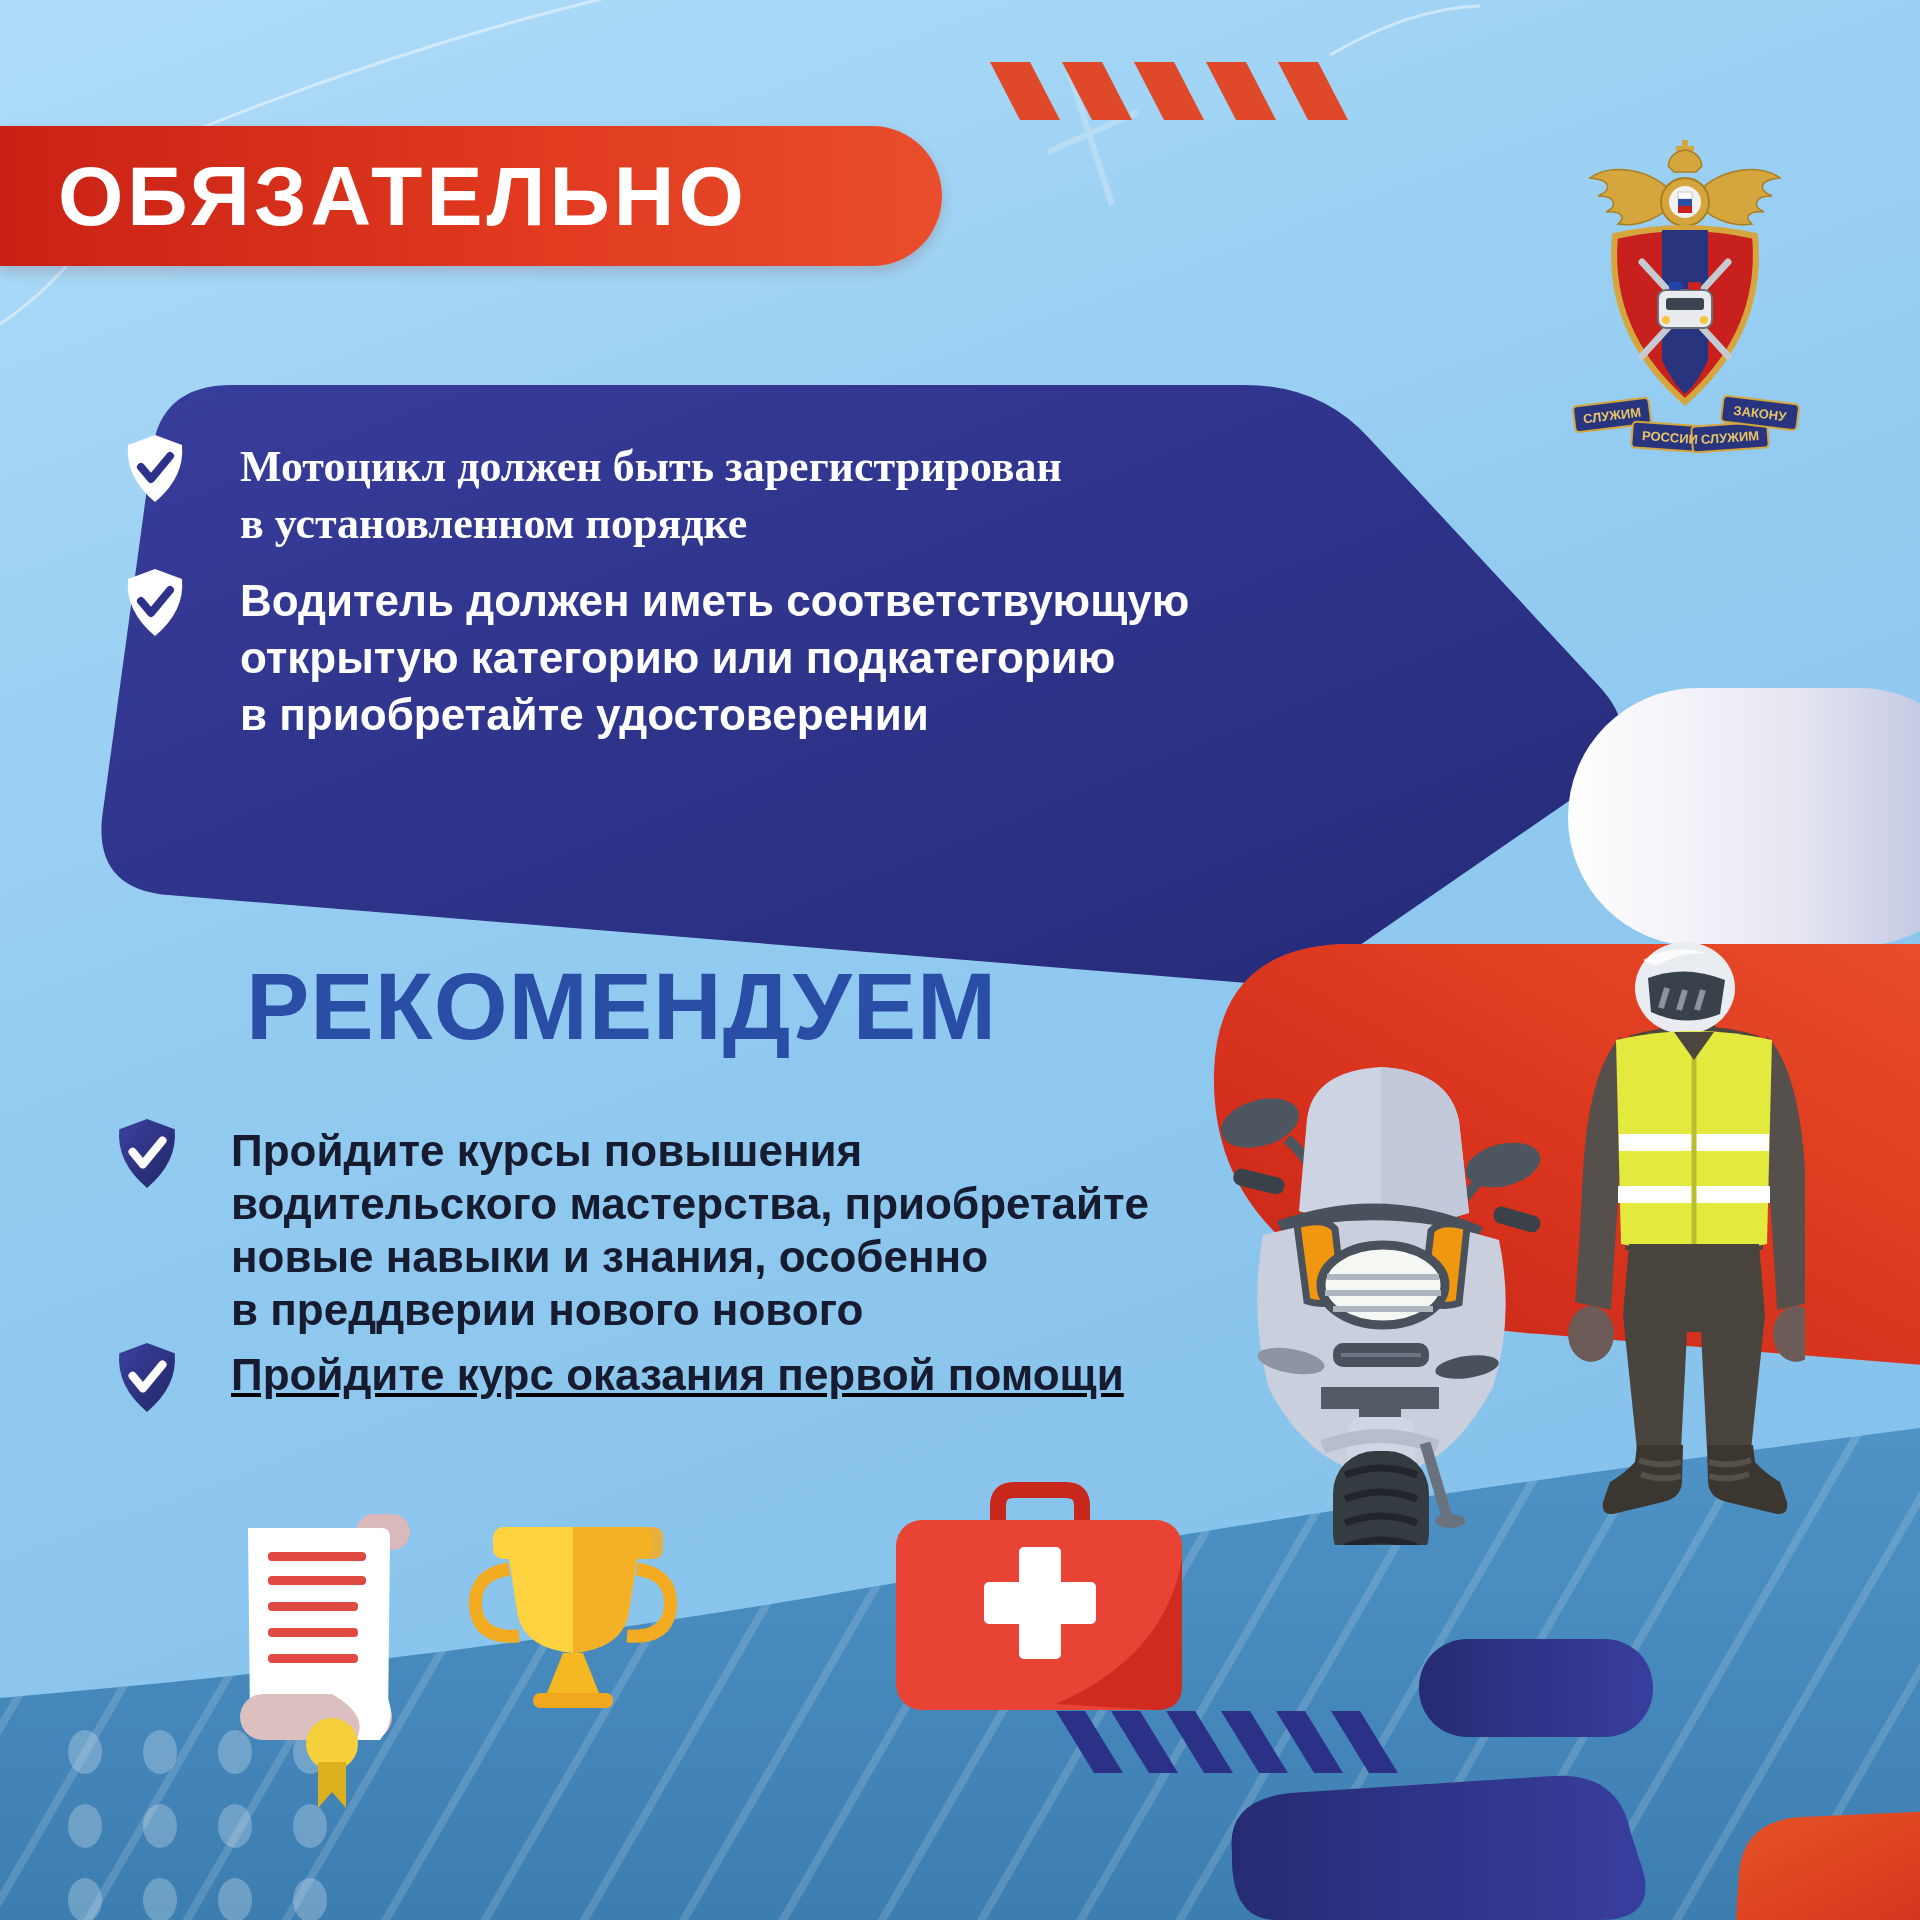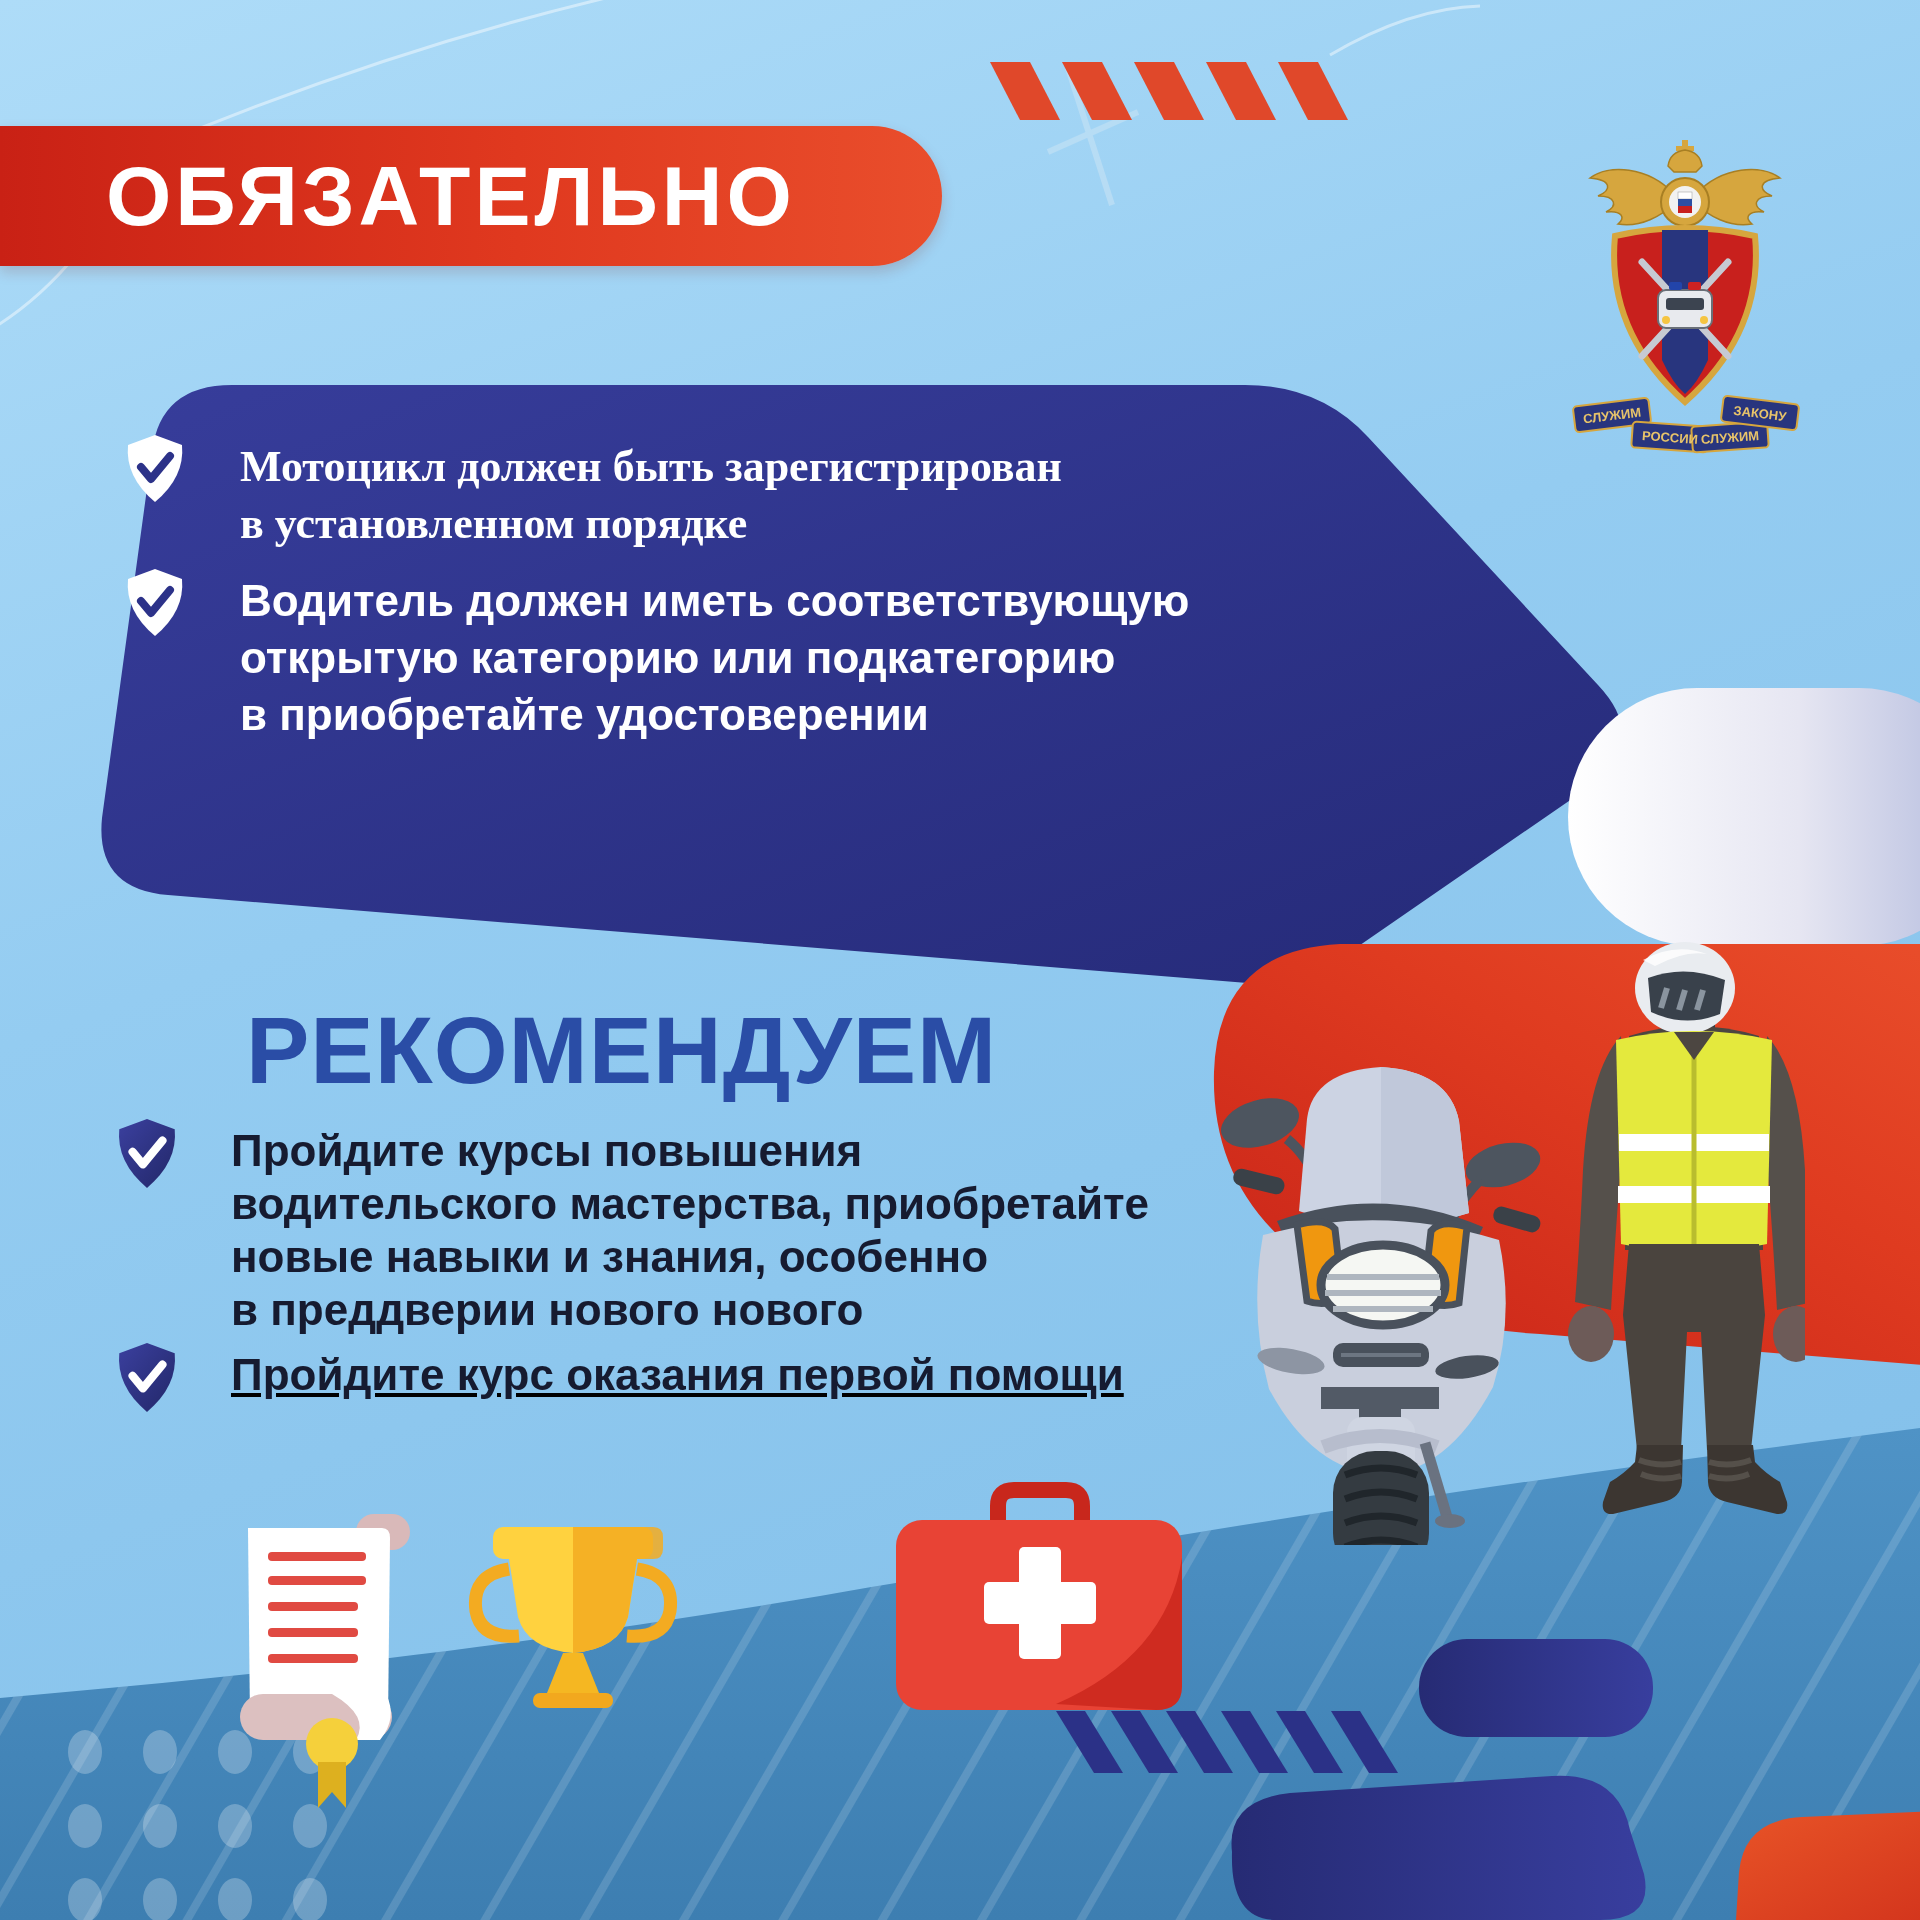--- a/index.html
+++ b/index.html
@@ -13,34 +13,34 @@
   #bg-art{left:0;top:0;}
   
   #banner{
     left:0;top:126px;width:942px;height:140px;
     background:linear-gradient(90deg,#c92115 0%,#e0391f 55%,#e94e2c 100%);
     border-radius:0 74px 74px 0;
     display:flex;align-items:center;
     box-shadow:0 6px 14px rgba(120,20,10,.18);
   }
   #banner span{
-    padding-left:106px;color:#ffffff;font-weight:bold;
+    padding-left:58px;color:#ffffff;font-weight:bold;
     font-size:84px;letter-spacing:4px;white-space:nowrap;
   }
   
   .list-item{display:flex;align-items:flex-start;}
   .shield{flex:0 0 auto;}
   .item-text{font-weight:bold;}
   .mand .item-text{color:#ffffff;font-size:44px;line-height:57px;margin-left:52px;margin-top:6px;}
   .rec .item-text{color:#161b30;font-size:44px;line-height:53px;margin-left:50px;margin-top:8px;}
   .item-text div{white-space:nowrap;}
   #mand-item-1{left:122px;top:432px;font-family:Liberation Serif, serif;}
   #mand-item-2{left:122px;top:566px;}
   #rec-heading{
-    left:246px;top:996px;font-size:95px;font-weight:bold;color:#2a4da6;
+    left:246px;top:952px;font-size:95px;font-weight:bold;color:#2a4da6;
     letter-spacing:1px;white-space:nowrap;
   }
   #rec-item-1{left:113px;top:1116px;}
   #rec-item-2{left:113px;top:1340px;text-decoration:underline;}
 </style>
 </head>
 <body>
 
 <div id="poster">
 

